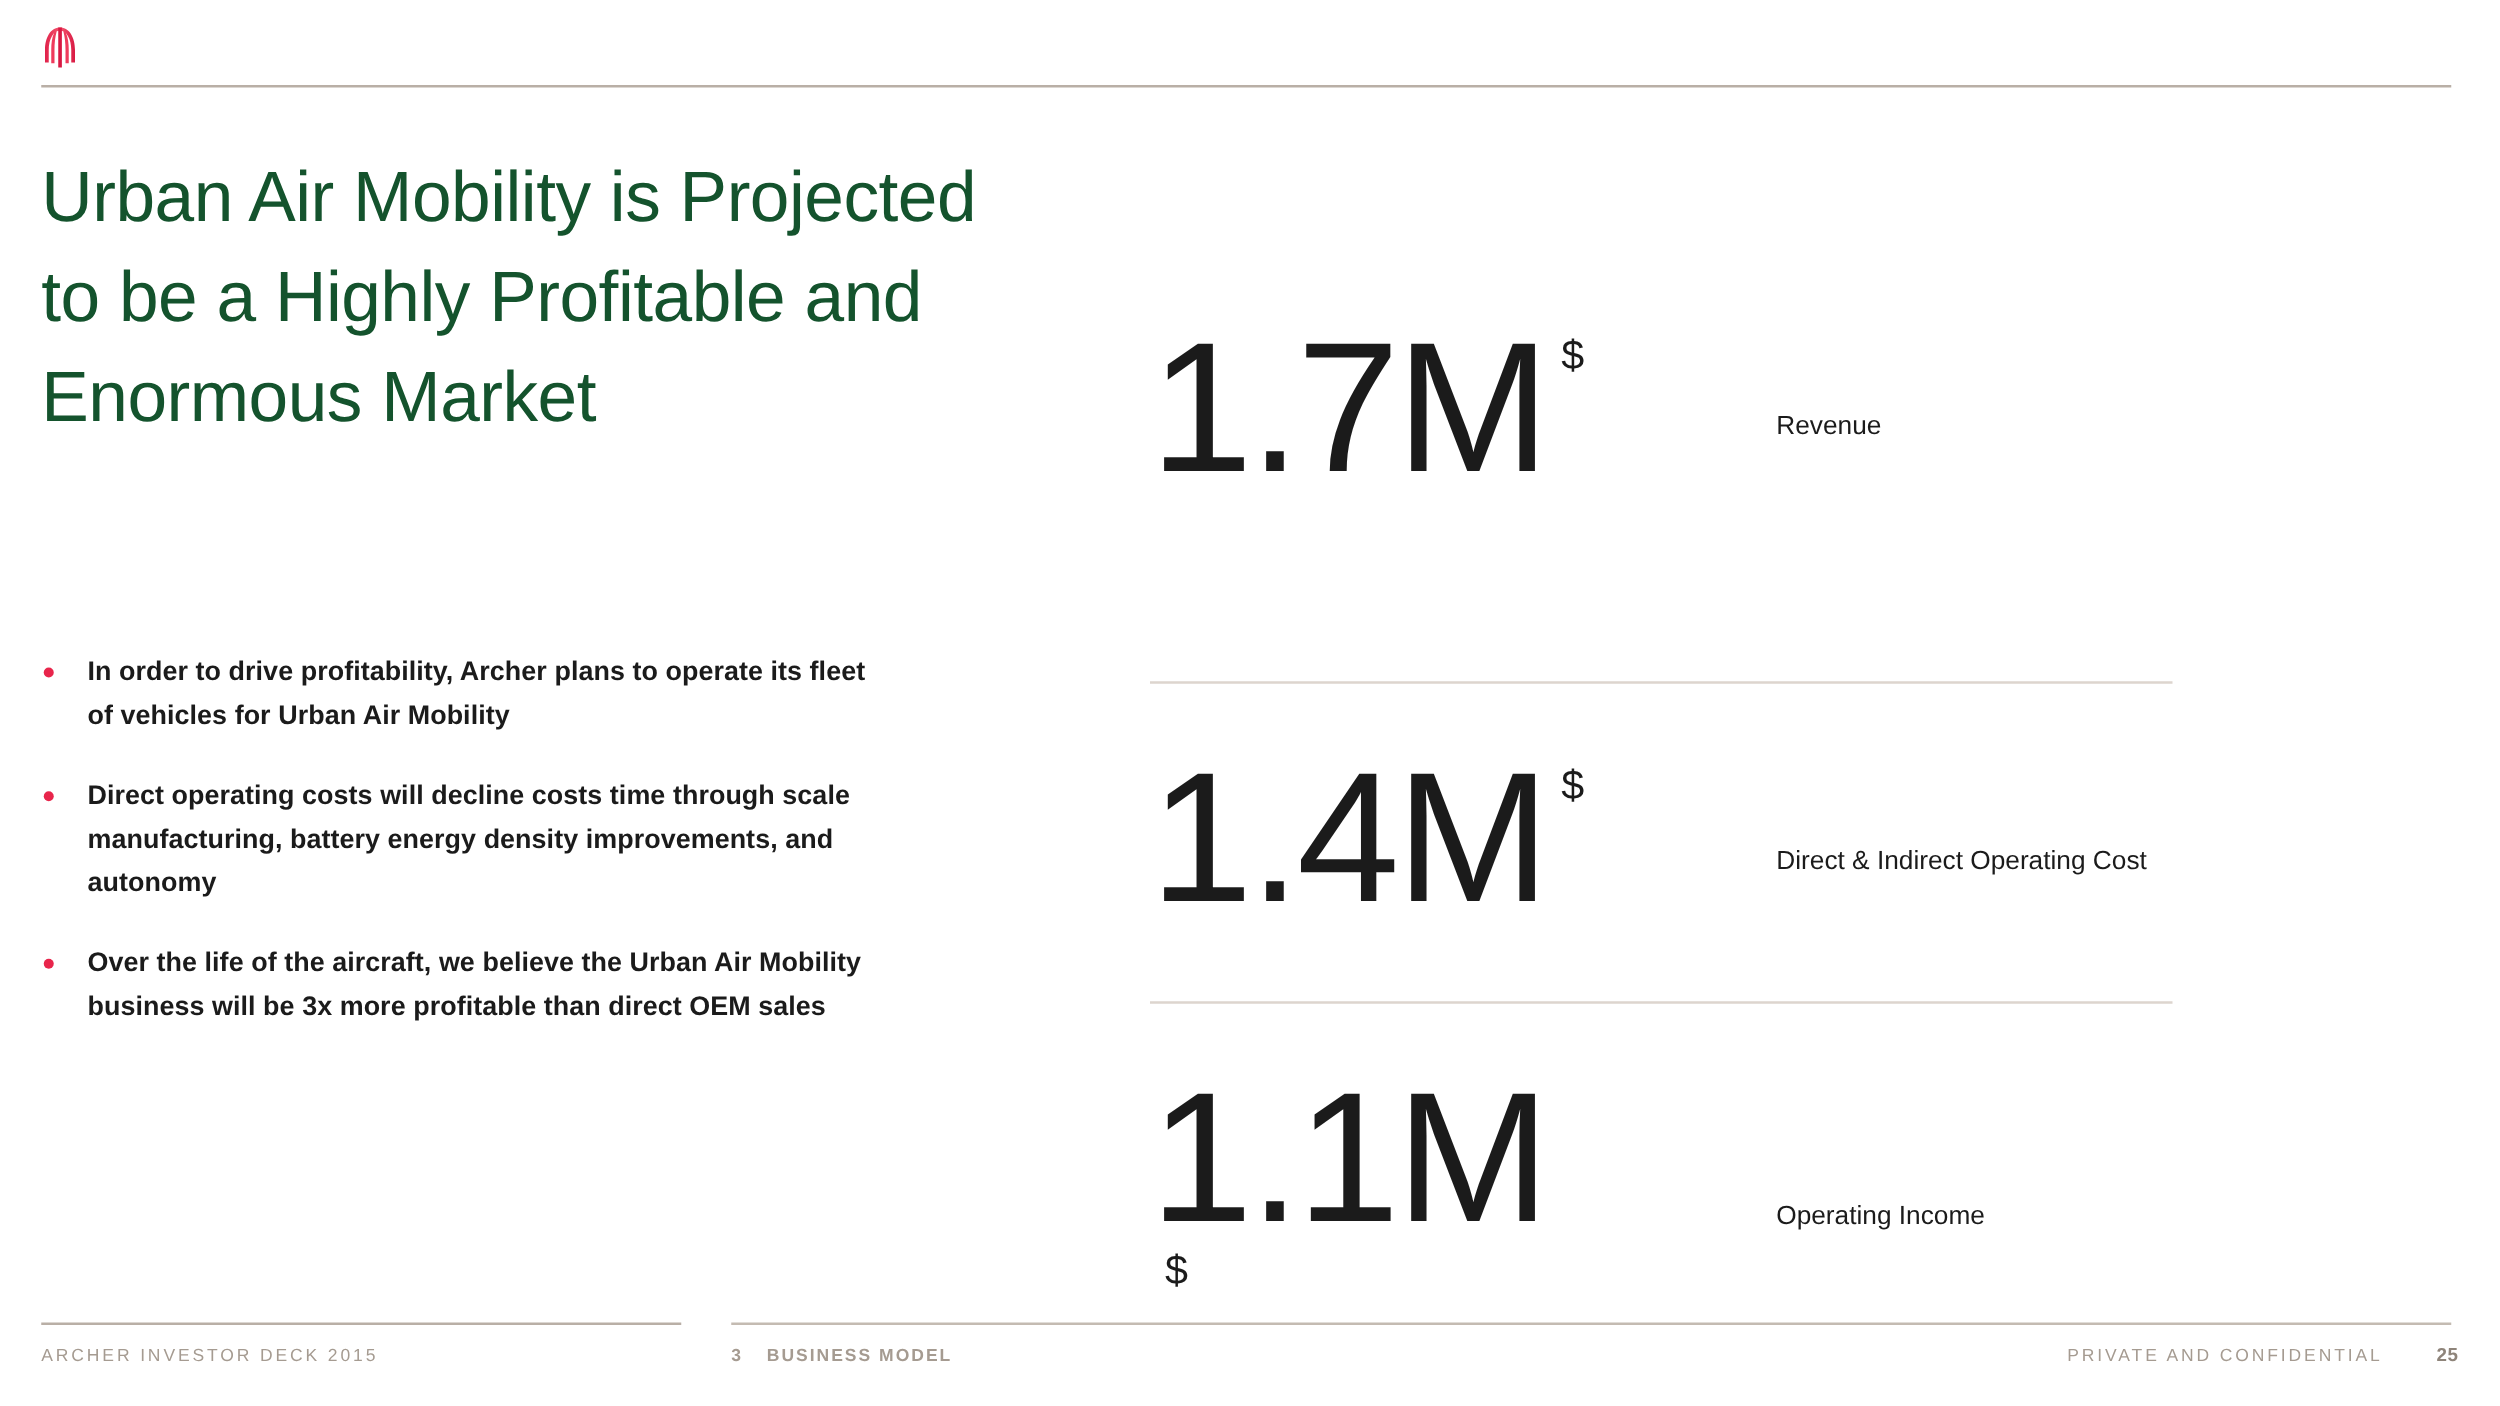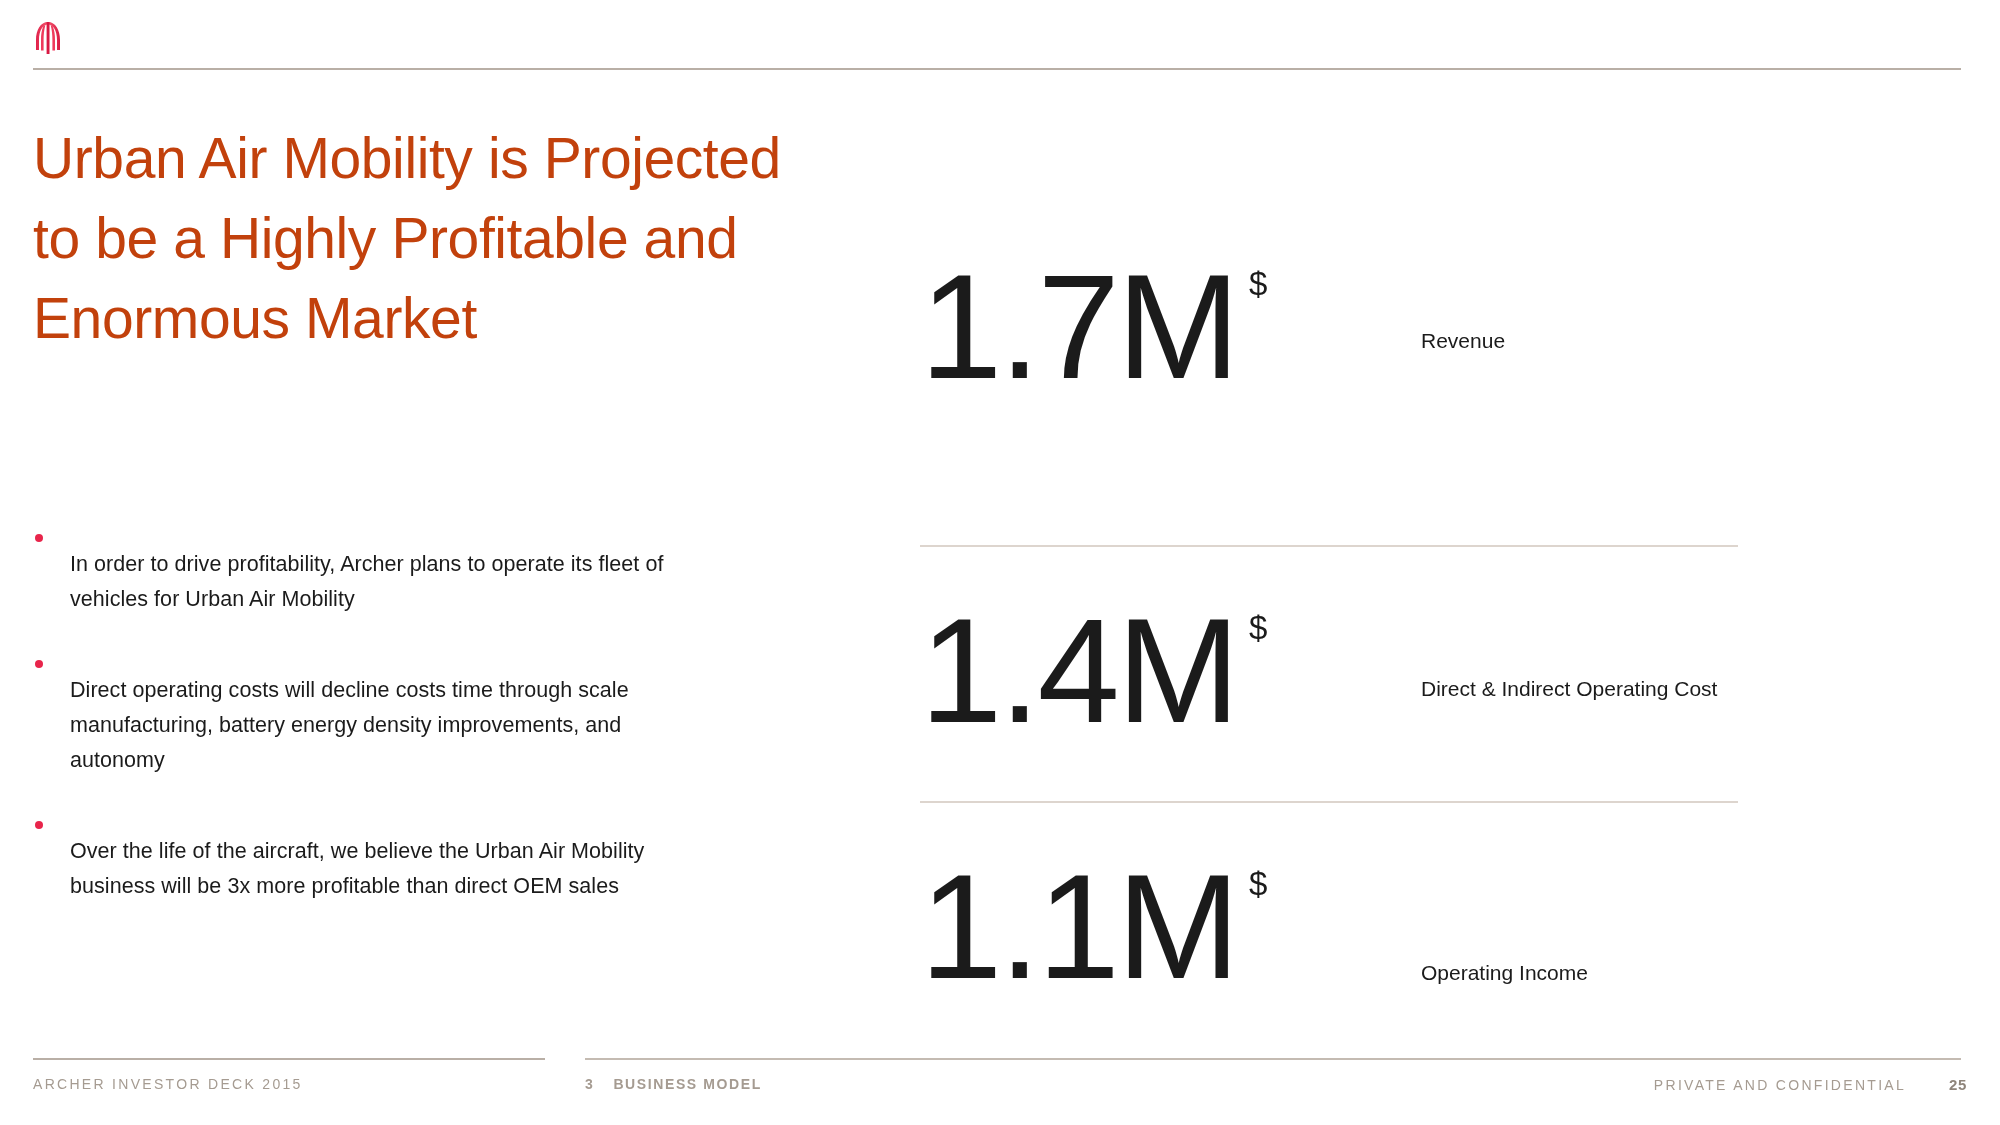--- a/index.html
+++ b/index.html
@@ -41,21 +41,21 @@
   
   .title {
     position: absolute;
     left: 33px;
     top: 118px;
     width: 790px;
     font-size: 57px;
     line-height: 80px;
     font-weight: 400;
     letter-spacing: -0.4px;
-    color: #c2410c;
+    color: #14532d;
   }
 
   .bullets {
     position: absolute;
     left: 33px;
     top: 520px;
     width: 660px;
   }
 
   .bullet {
@@ -73,23 +73,22 @@
     background: #e8254b;
     margin-top: 14px;
     margin-right: 27px;
     margin-left: 2px;
   }
 
   .bullet-text {
     font-size: 21.5px;
     line-height: 35px;
     color: #1b1b1b;
-    font-weight: 400;
+    font-weight: 700;
     letter-spacing: 0.05px;
-    margin-top: 27px;
   }
 
   
   .stats-header {
     position: absolute;
     left: 920px;
     top: 163px;
     width: 620px;
     font-size: 17px;
     line-height: 26px;
@@ -155,21 +154,21 @@
 
   
   .row-1 .stat-value   { top: 6px; }
   .row-1 .stat-label   { top: 72px; }
 
   .row-2 .stat-divider { top: 32px; }
   .row-2 .stat-value   { top: 92px; justify-content: center; }
   .row-2 .stat-label   { top: 162px; }
 
   .row-3 .stat-divider { top: 30px; }
-  .row-3 .stat-value   { top: 90px; }
+  .row-3 .stat-value   { top: 90px; flex-direction: column; }
   .row-3 .stat-label   { top: 188px; }
 
   
   .footer-rule-left {
     position: absolute;
     left: 33px;
     top: 1058px;
     width: 512px;
     height: 2px;
     background: #b9afa6;

